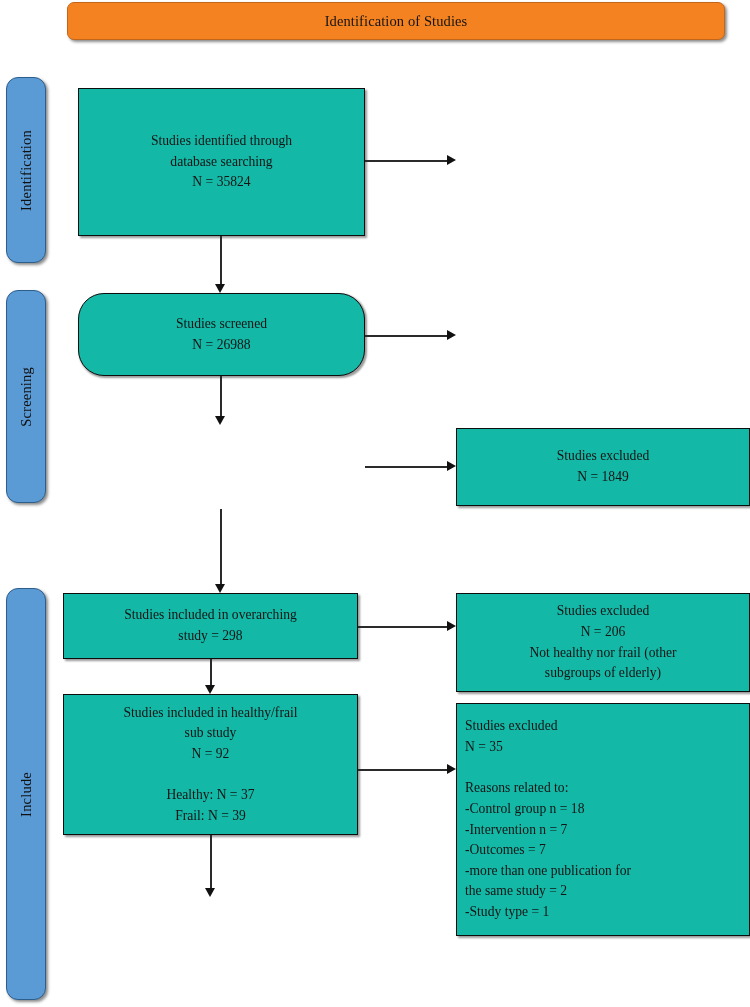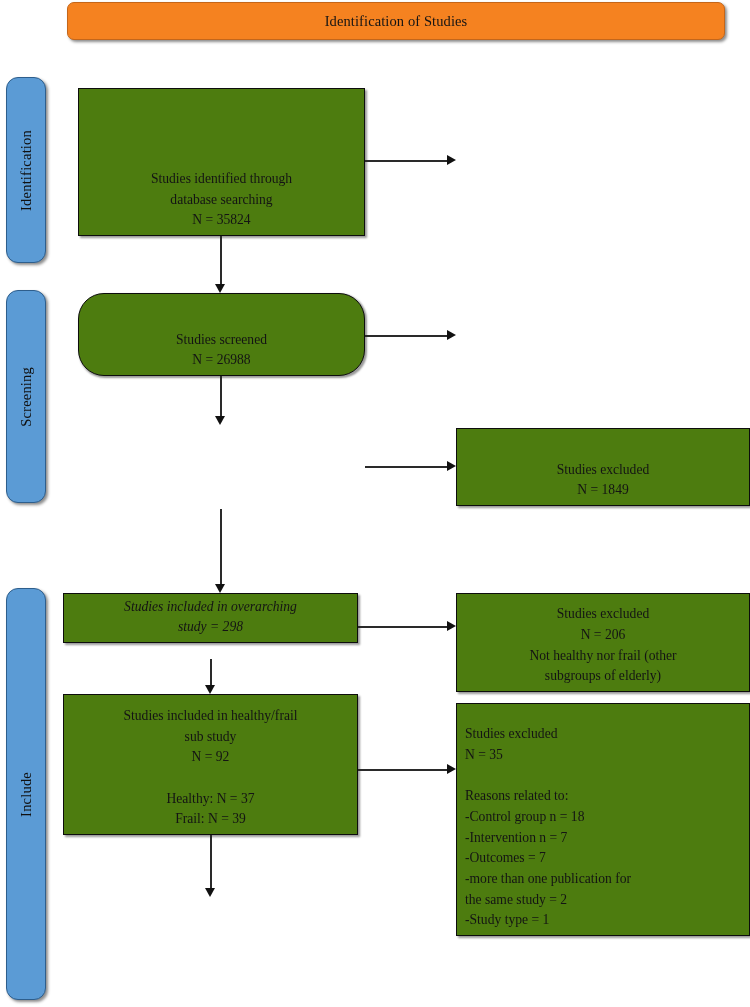--- a/index.html
+++ b/index.html
@@ -64,45 +64,45 @@
     white-space: nowrap;
     letter-spacing: 0.2px;
   }
   #stage-identification { top: 77px;  height: 186px; }
   #stage-screening     { top: 290px; height: 213px; }
   #stage-include       { top: 588px; height: 412px; }
 
   
   .box {
     position: absolute;
-    background: #4d7c0f;
+    background: #14b8a6;
     border: 1.3px solid #0d0d0d;
     box-sizing: border-box;
     box-shadow: 1.5px 1.5px 2px rgba(0,0,0,0.40);
     display: flex;
-    align-items: flex-end;
+    align-items: center;
     justify-content: center;
     padding: 4px 8px;
   }
   .box-text {
     font-size: 13.6px;
     line-height: 1.52;
     text-align: center;
     white-space: pre-line;
     color: #141414;
   }
   .box.align-left { justify-content: flex-start; }
   .box.align-left .box-text { text-align: left; }
 
   
   #box-identified   { left: 78px;  top: 88px;  width: 287px; height: 148px; }
   #box-screened     { left: 78px;  top: 293px; width: 287px; height: 83px; border-radius: 26px;  }
   #box-fulltext     { left: 78px;  top: 425px; width: 287px; height: 84px;  }
   
-  #box-overarching  { left: 63px;  top: 593px; width: 295px; height: 50px; font-style: italic;  }
+  #box-overarching  { left: 63px;  top: 593px; width: 295px; height: 66px;  }
   #box-subsstudy    { left: 63px;  top: 694px; width: 295px; height: 141px; }
   #box-final        { left: 63px;  top: 897px; width: 295px; height: 95px;  }
   
   #box-duplicates   { left: 456px; top: 88px;  width: 294px; height: 140px; }
   #box-irrelevant   { left: 456px; top: 297px; width: 294px; height: 78px;  }
   #box-excl-1849    { left: 456px; top: 428px; width: 294px; height: 78px;  }
   #box-excl-206     { left: 456px; top: 593px; width: 294px; height: 99px;  }
   #box-excl-35      { left: 456px; top: 703px; width: 294px; height: 233px; }
 
   

